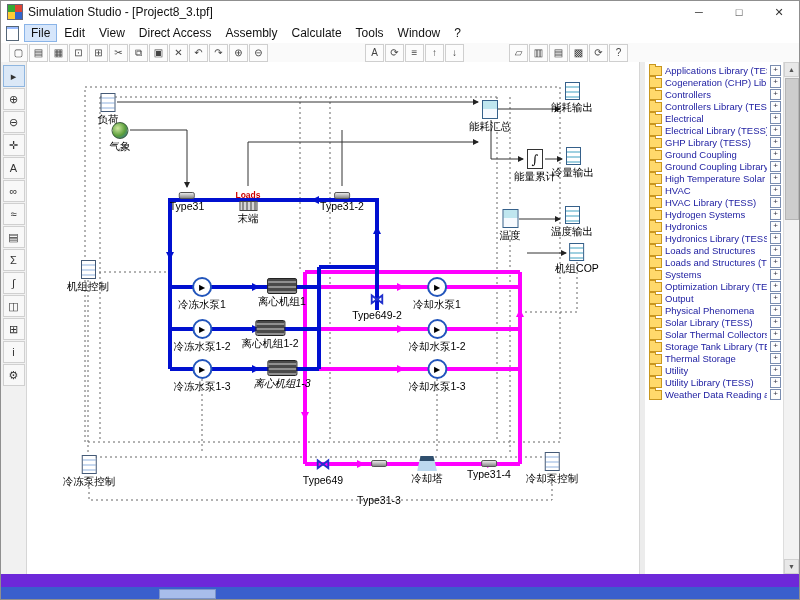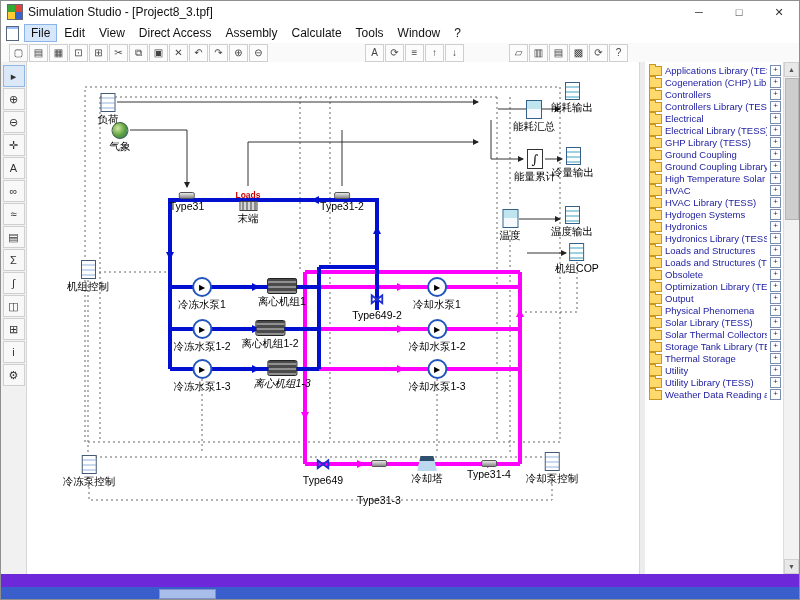--- a/index.html
+++ b/index.html
@@ -233,21 +233,21 @@
           </div>
           <div class="comp" style="left: 221px; top: 128px;">
             <div class="sub">Loads</div>
             <div class="ic ic-terminal"></div>
             <div class="lbl">末端</div>
           </div>
           <div class="comp" style="left: 315px; top: 130px;">
             <div class="ic ic-pipe"></div>
             <div class="lbl">Type31-2</div>
           </div>
-          <div class="comp" style="left: 463px; top: 38px; margin-left: 44px;">
+          <div class="comp" style="left: 463px; top: 38px;">
             <div class="ic ic-device"></div>
             <div class="lbl">能耗汇总</div>
           </div>
           <div class="comp" style="left: 545px; top: 20px;">
             <div class="ic ic-device2"></div>
             <div class="lbl">能耗输出</div>
           </div>
           <div class="comp" style="left: 508px; top: 87px;">
             <div class="ic ic-integral">∫</div>
             <div class="lbl">能量累计</div>
@@ -423,21 +423,21 @@
             <span class="tlabel">Loads and Structures</span>
             <span class="plus">+</span>
           </div>
           <div class="trow">
             <span class="folder"></span>
             <span class="tlabel">Loads and Structures (TESS)</span>
             <span class="plus">+</span>
           </div>
           <div class="trow">
             <span class="folder"></span>
-            <span class="tlabel">Obsolete</span>
+            <span class="tlabel">Systems</span>
             <span class="plus">+</span>
           </div>
           <div class="trow">
             <span class="folder"></span>
             <span class="tlabel">Optimization Library (TESS)</span>
             <span class="plus">+</span>
           </div>
           <div class="trow">
             <span class="folder"></span>
             <span class="tlabel">Output</span>

